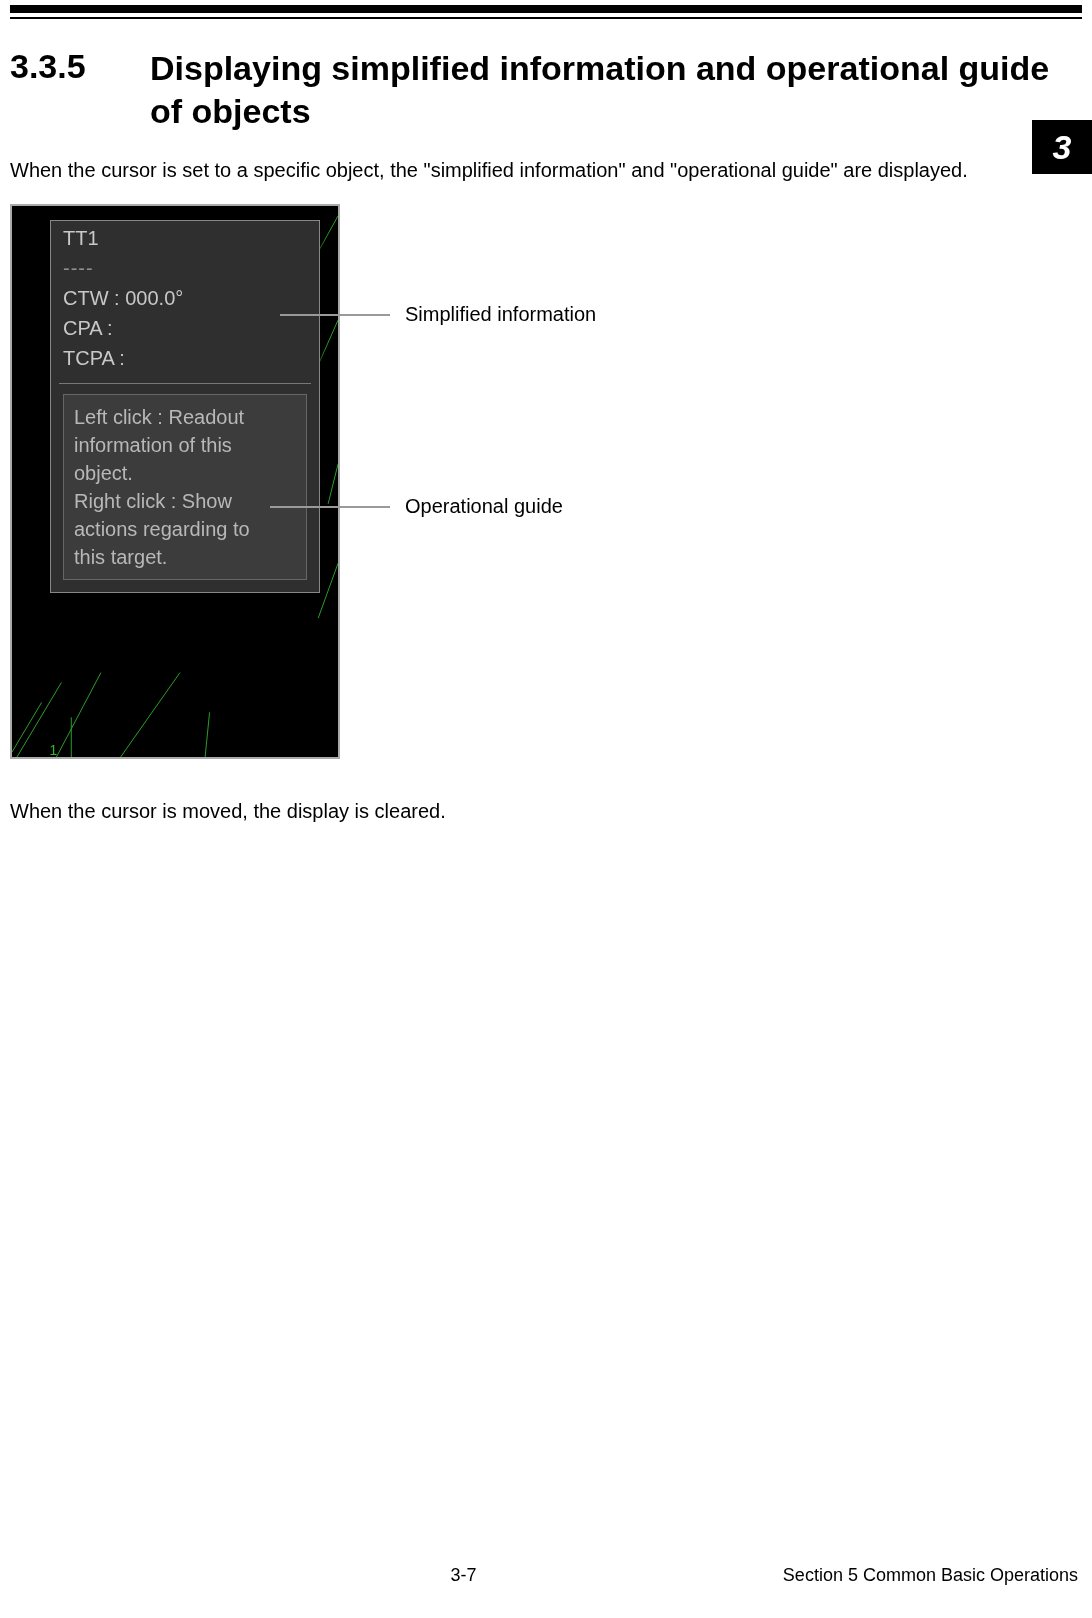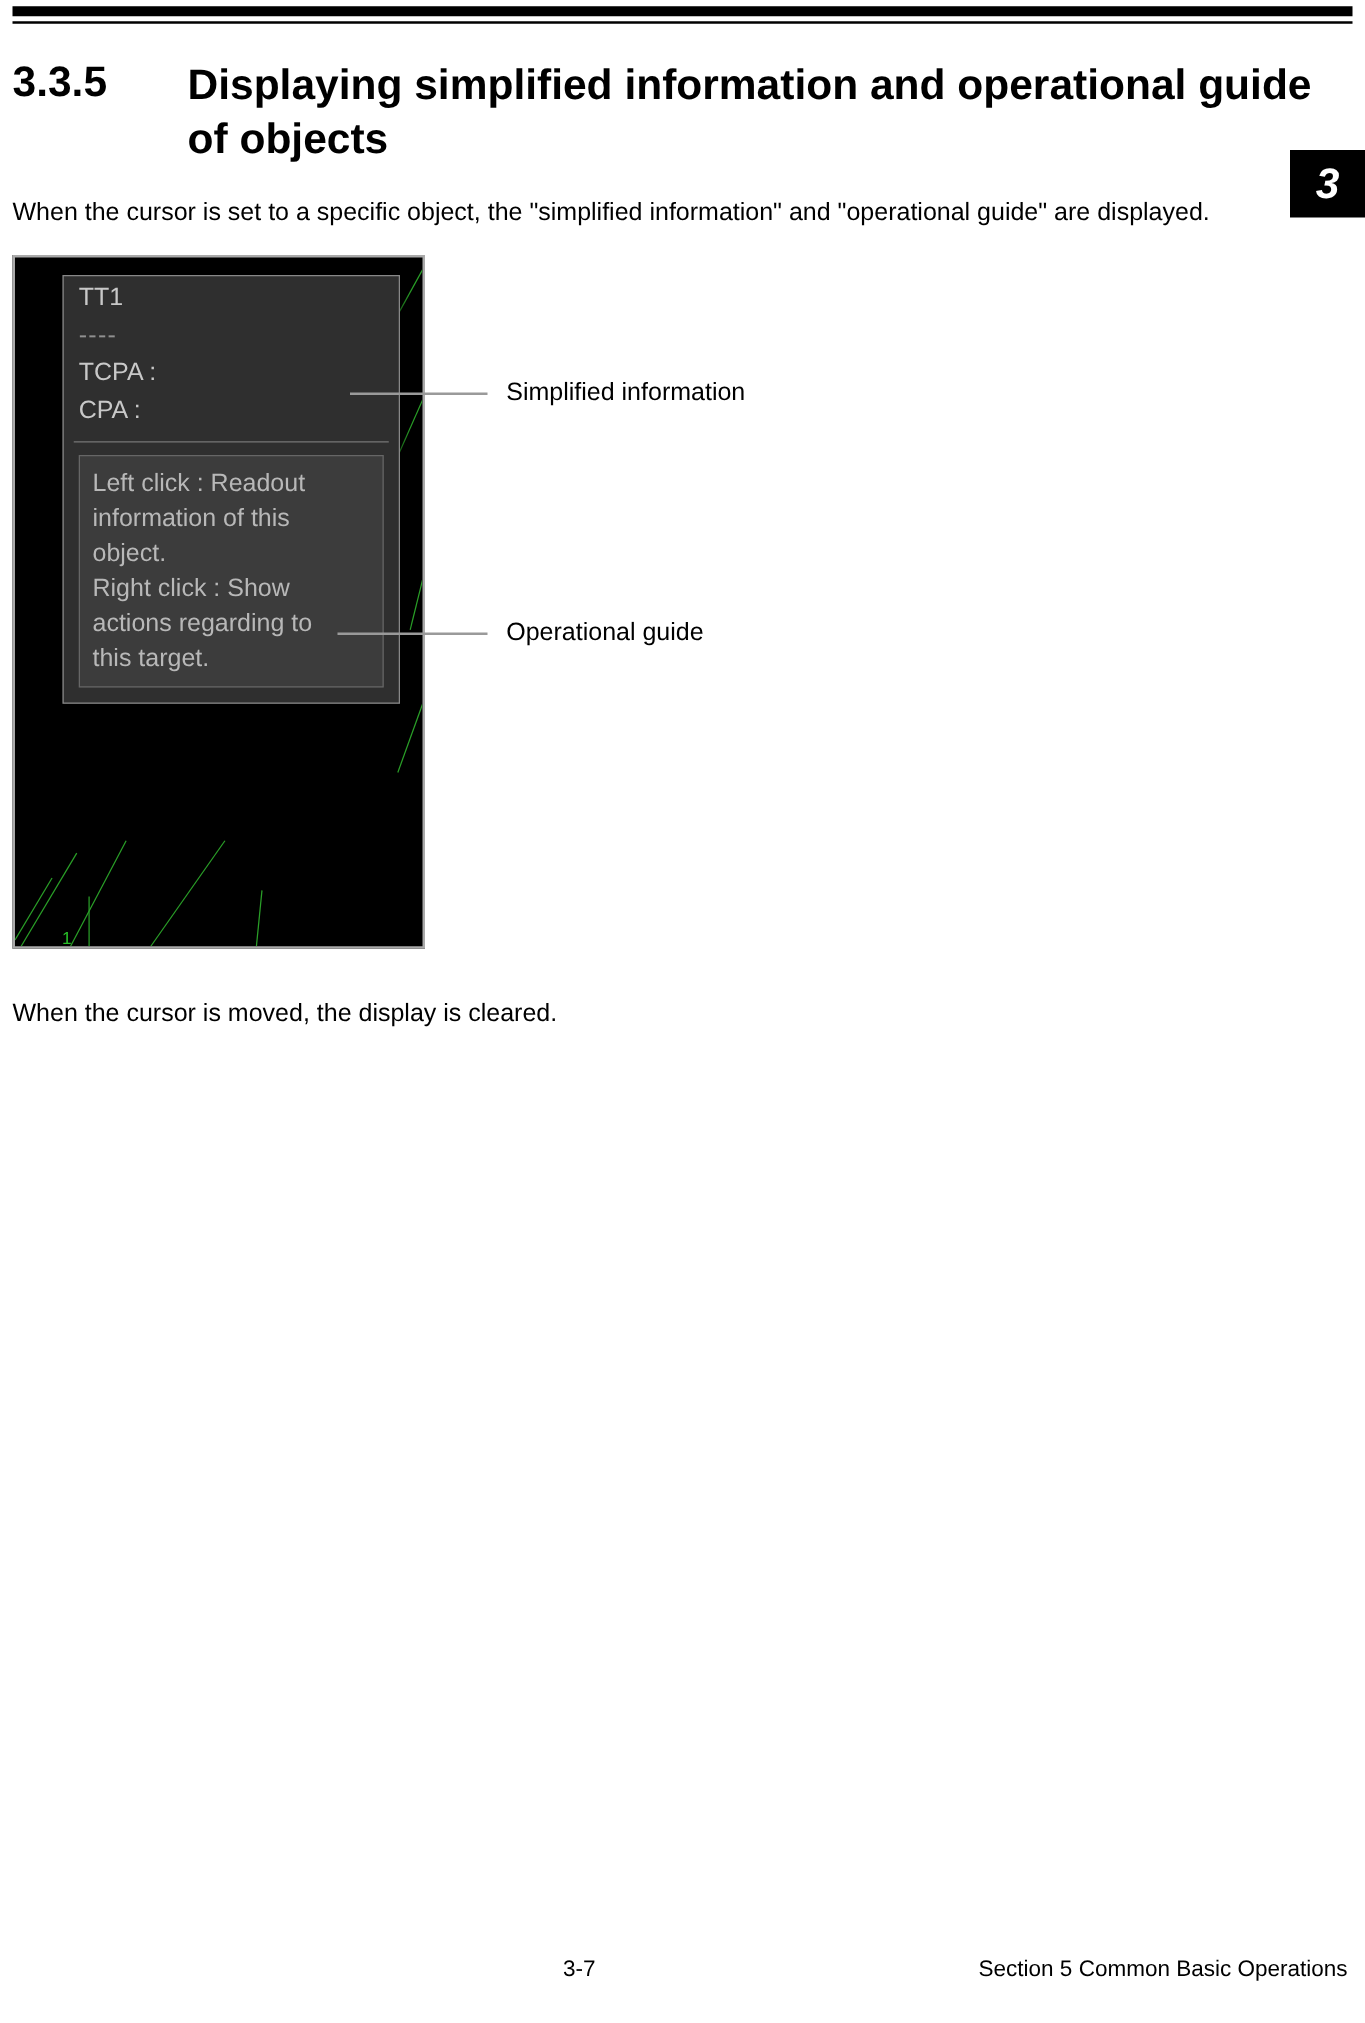--- a/index.html
+++ b/index.html
@@ -193,22 +193,23 @@
           <line x1="310" y1="160" x2="330" y2="115" stroke="#2aa028" stroke-width="1"></line>
           <line x1="320" y1="300" x2="330" y2="260" stroke="#2aa028" stroke-width="1"></line>
           <line x1="310" y1="415" x2="330" y2="360" stroke="#2aa028" stroke-width="1"></line>
           <text x="38" y="553" fill="#28c028" font-size="14">1</text>
         </svg>
       </div>
 
       <div class="tooltip-box">
         <div class="info-row">TT1</div>
         <div class="info-row info-dashes">----</div>
+        <div class="info-row">CTW : 000.0°</div>
+        <div class="info-row">CPA :</div>
         <div class="info-row">TCPA :</div>
-        <div class="info-row">CPA :</div>
         <div class="divider"></div>
         <div class="op-guide">
           <div class="og-row">Left click : Readout</div>
           <div class="og-row">information of this</div>
           <div class="og-row">object.</div>
           <div class="og-row">Right click : Show</div>
           <div class="og-row">actions regarding to</div>
           <div class="og-row">this target.</div>
         </div>
       </div>

